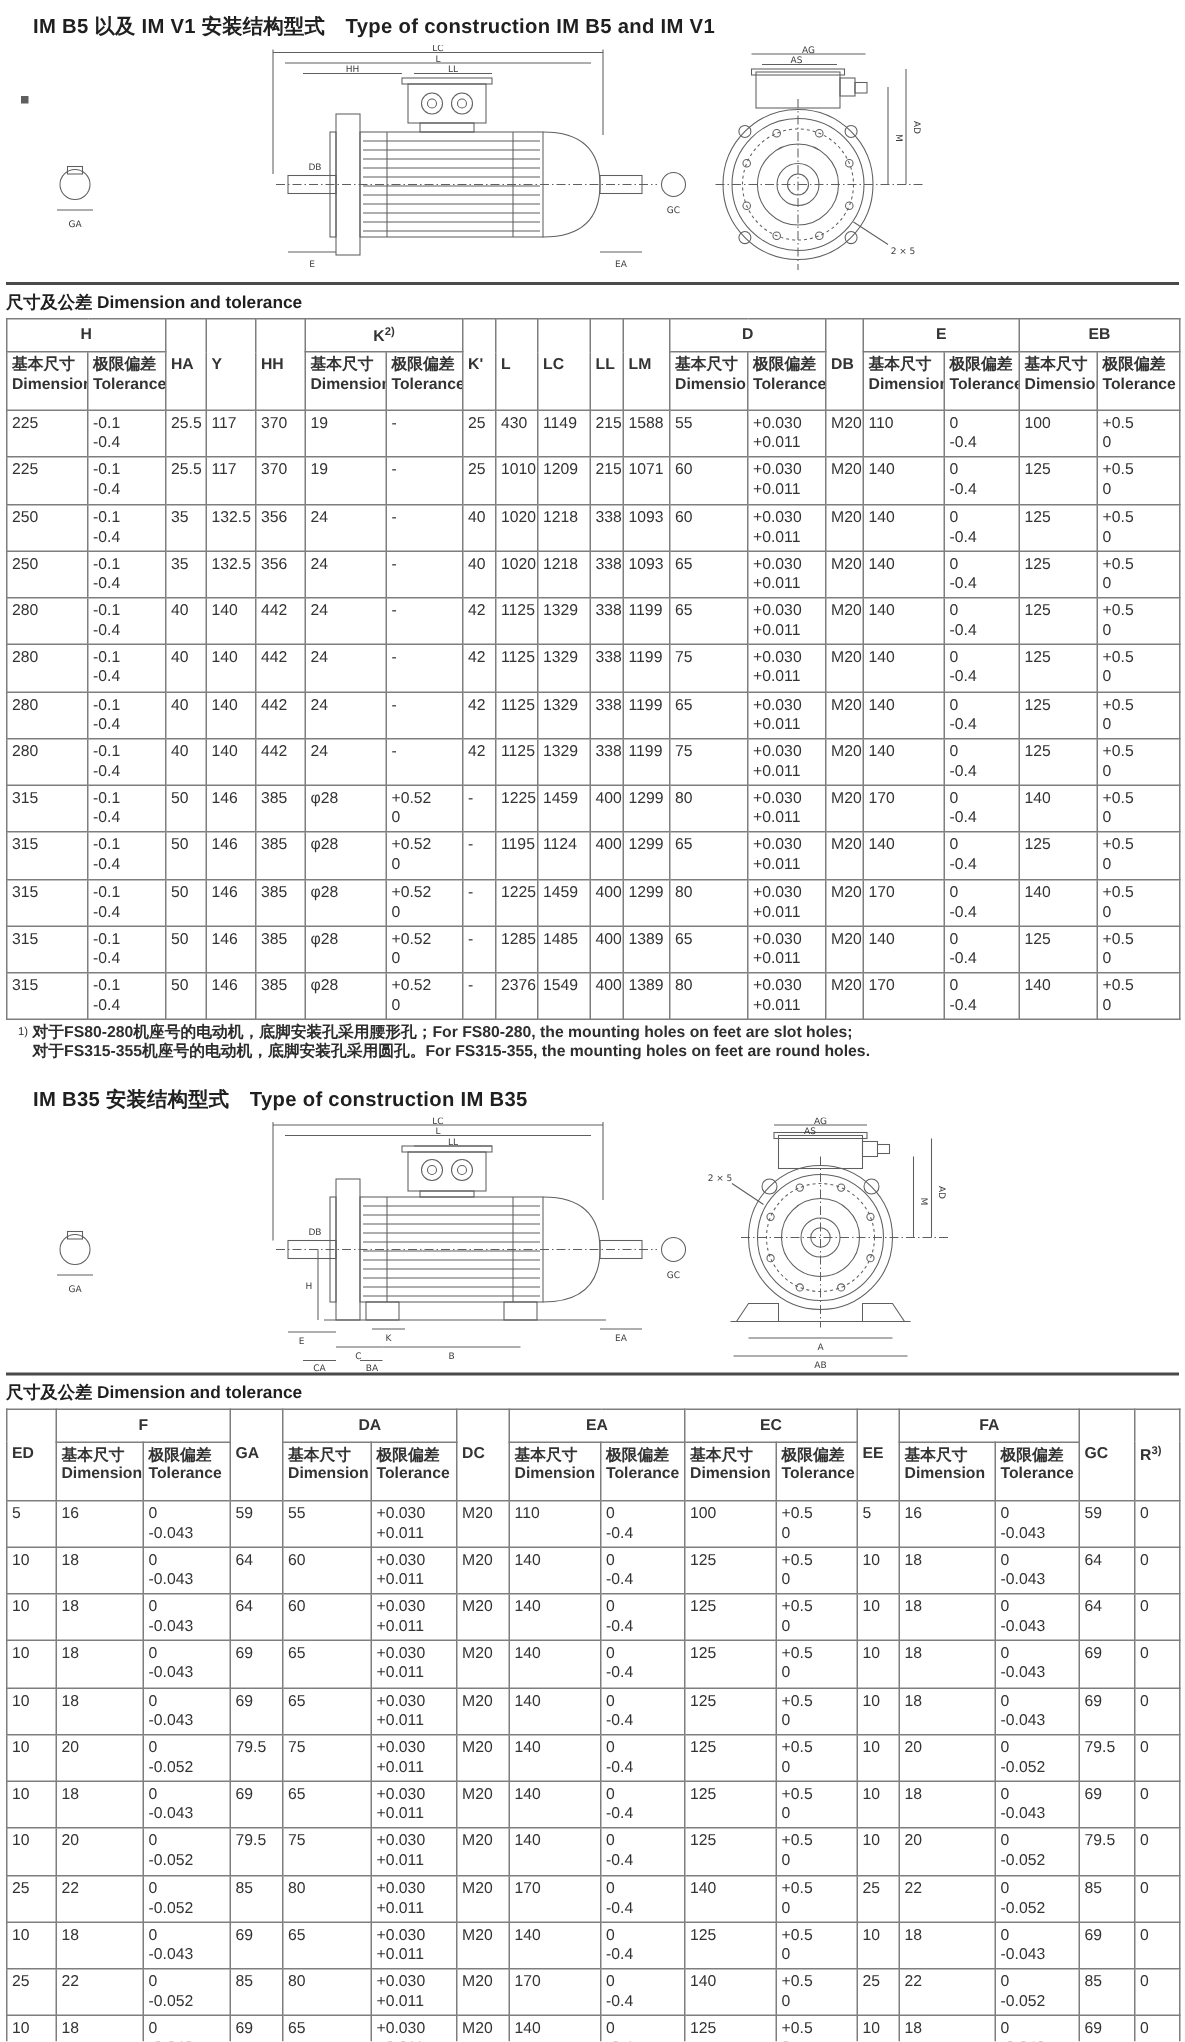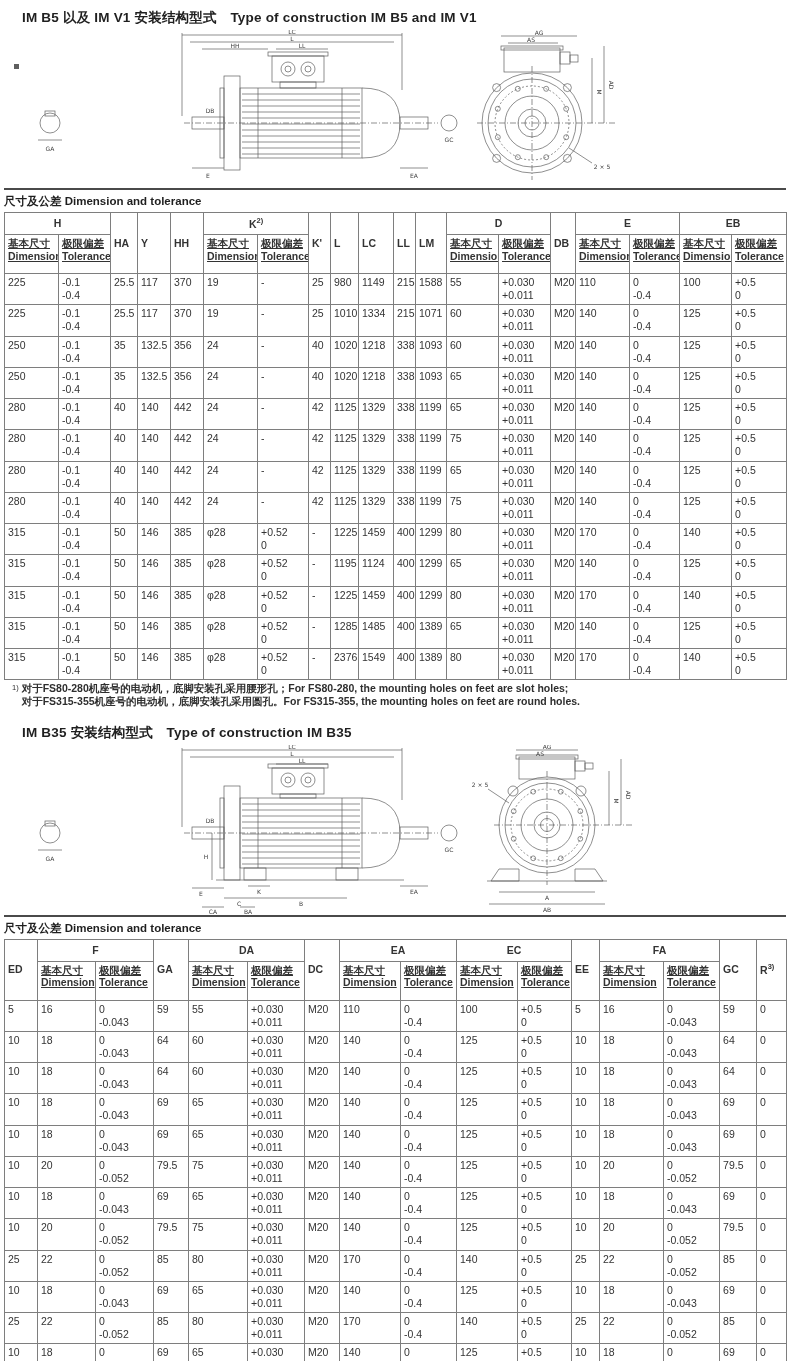--- a/index.html
+++ b/index.html
@@ -10,21 +10,21 @@
   .drawing svg{display:block;}
   .drawing line,.drawing path,.drawing rect,.drawing circle{stroke:#5f5f5f;stroke-width:.7;fill:none;}
   .drawing .solid{fill:#5f5f5f;stroke:none;}
   .drawing text{fill:#3c3c3c;font-size:6px;font-family:"DejaVu Sans",sans-serif;stroke:none;text-anchor:middle;}
   .tbl-wrap{margin:0 4px;border-top:2px solid #4a4a4a;}
   .tbl-caption{font-weight:bold;font-size:11.5px;color:#1f1f1f;padding:4px 0 3px;}
   table{border-collapse:collapse;table-layout:fixed;width:100%;font-size:10.5px;color:#333;border:1.5px solid #5a5a5a;}
   th,td{border:1px solid #7e7e7e;padding:2px 3px;text-align:left;overflow:hidden;}
   th{font-weight:bold;vertical-align:middle;line-height:1.2;}
   th.grp{text-align:center;height:17px;}
-  th.sub{vertical-align:top;height:34px;text-decoration:underline;}
+  th.sub{vertical-align:top;height:34px;}
   td{vertical-align:top;line-height:1.25;}
   #t1 tbody tr{height:28px;}
   #t2 tbody tr{height:29px;}
   sup{font-size:7.5px;}
   .footnote{display:flex;gap:3px;font-size:10.5px;color:#2e2e2e;margin:2px 6px 6px 8px;line-height:1.25;}
   .footnote sup{font-size:7.5px;padding-top:1px;}
   .footnote span{white-space:pre-line;font-weight:bold;}
 </style>
 </head>
 <body>
@@ -176,21 +176,21 @@
         <tbody>
           <tr>
             <td>225</td>
             <td>-0.1<br>-0.4</td>
             <td>25.5</td>
             <td>117</td>
             <td>370</td>
             <td>19</td>
             <td>-</td>
             <td>25</td>
-            <td>980</td>
+            <td>430</td>
             <td>1149</td>
             <td>215</td>
             <td>1588</td>
             <td>55</td>
             <td>+0.030<br>+0.011</td>
             <td>M20</td>
             <td>110</td>
             <td>0<br>-0.4</td>
             <td>100</td>
             <td>+0.5<br>0</td>
@@ -198,21 +198,21 @@
           <tr>
             <td>225</td>
             <td>-0.1<br>-0.4</td>
             <td>25.5</td>
             <td>117</td>
             <td>370</td>
             <td>19</td>
             <td>-</td>
             <td>25</td>
             <td>1010</td>
-            <td>1334</td>
+            <td>1209</td>
             <td>215</td>
             <td>1071</td>
             <td>60</td>
             <td>+0.030<br>+0.011</td>
             <td>M20</td>
             <td>140</td>
             <td>0<br>-0.4</td>
             <td>125</td>
             <td>+0.5<br>0</td>
           </tr>

